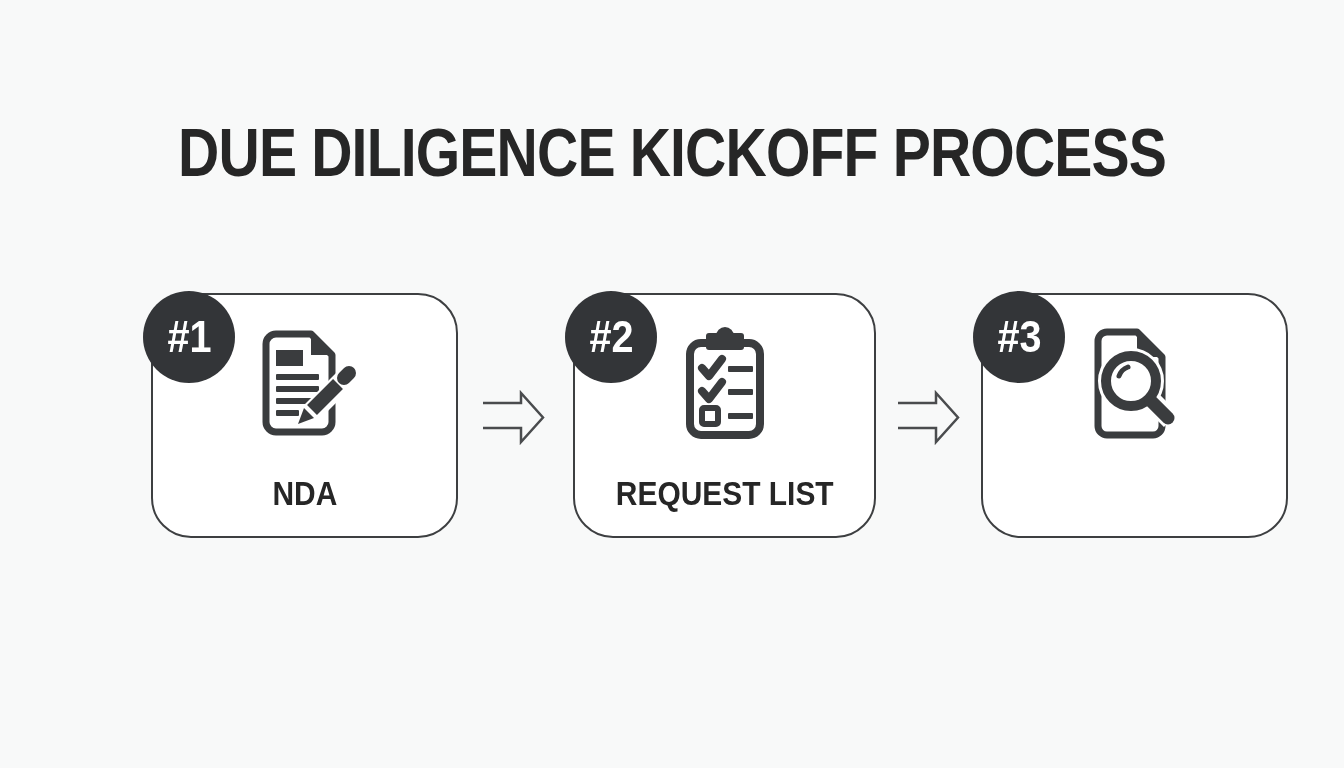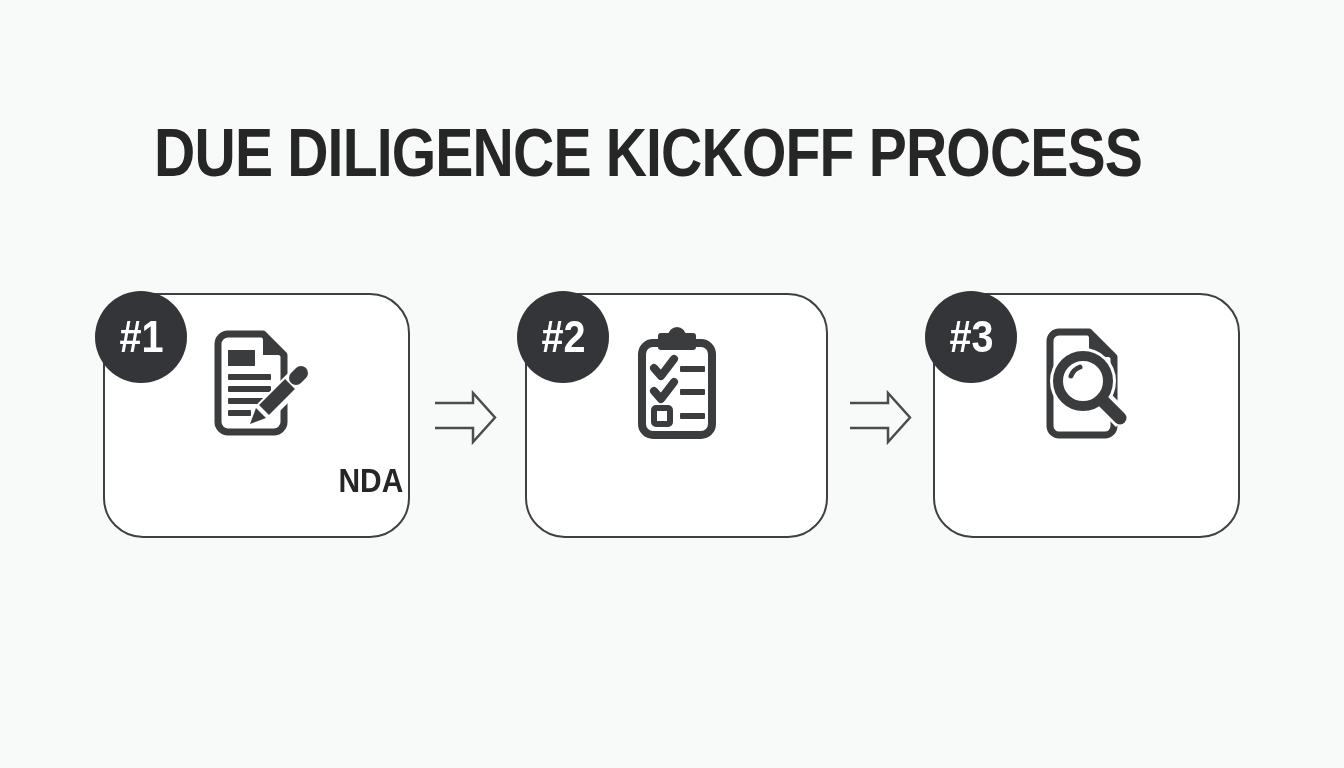--- a/index.html
+++ b/index.html
@@ -12,21 +12,21 @@
     --c-badge_text:#ffffff;
     --c-arrow:#4a4c4e;
   }
   *{margin:0;padding:0;box-sizing:border-box;}
   html,body{width:1344px;height:768px;overflow:hidden;}
   body{
     background:var(--c-background);
     font-family:"Liberation Sans",sans-serif;
     position:relative;
   }
-  .canvas{position:absolute;inset:0;}
+  .canvas{position:absolute;inset:0;margin-left:48px;}
 
   
   .title{
     position:absolute;
     top:118px;
     left:0;
     width:100%;
     text-align:center;
     font-size:68px;
     font-weight:700;
@@ -76,23 +76,23 @@
     position:absolute;
     top:28px;
     left:0;right:0;
     display:flex;
     justify-content:center;
   }
   .icon-wrap svg{width:120px;height:120px;}
 
   .card-label{
     position:absolute;
-    top:168px;
+    top:181px;
     left:0;right:0;
-    text-align:right;
+    text-align:center;
     font-size:34px;
     font-weight:700;
     color:var(--c-ink);
     line-height:1;
     white-space:nowrap;
   }
   .card-label span{display:inline-block;transform:scaleX(0.88);letter-spacing:0;}
 
   
   .arrow{position:absolute;top:390px;width:62px;height:55px;}
@@ -154,20 +154,21 @@
         <polyline class="ic" stroke-width="8" stroke-linecap="round" stroke-linejoin="round" points="37,45 44,53 57,36"></polyline>
         <rect class="ic-fill" x="63" y="43" width="25" height="6" rx="1"></rect>
 
         <polyline class="ic" stroke-width="8" stroke-linecap="round" stroke-linejoin="round" points="37,68 44,76 57,59"></polyline>
         <rect class="ic-fill" x="63" y="66" width="25" height="6" rx="1"></rect>
 
         <rect class="ic" stroke-width="6" x="37" y="85" width="16" height="16" rx="2"></rect>
         <rect class="ic-fill" x="63" y="90" width="25" height="6" rx="1"></rect>
       </svg>
     </div>
+    <div class="card-label"><span>REQUEST LIST</span></div>
   </div>
 
   <svg class="arrow a2" viewBox="0 0 62 55">
     <path d="M0 13 H38 V3 L60 27.5 L38 52 V38 H0" fill="none" stroke="var(--c-arrow)" stroke-width="2.5"></path>
   </svg>
 
   <div class="card c3">
     <div class="badge">
         <span>#3</span>
       </div>

